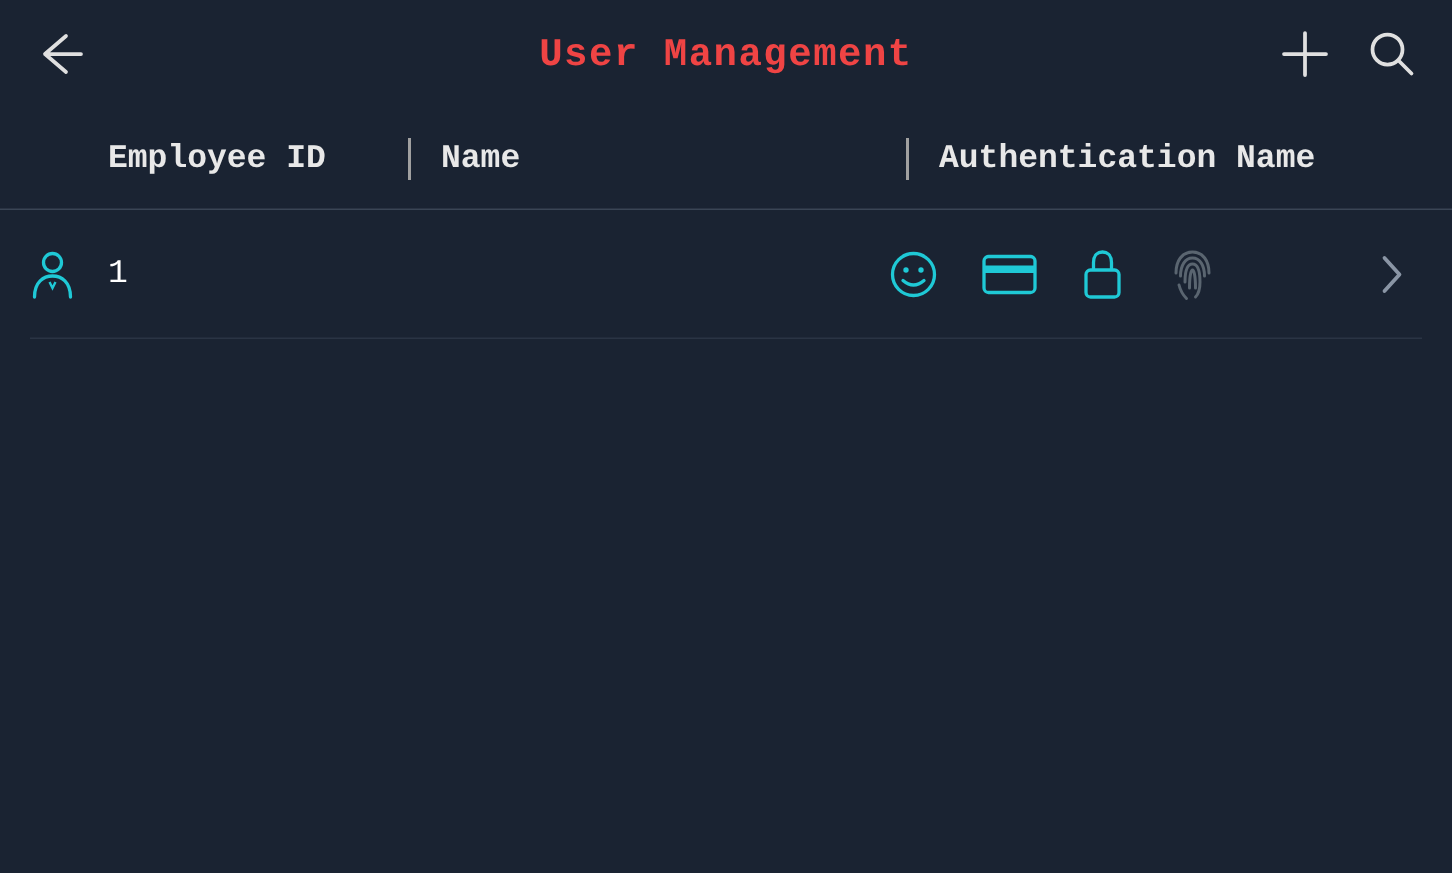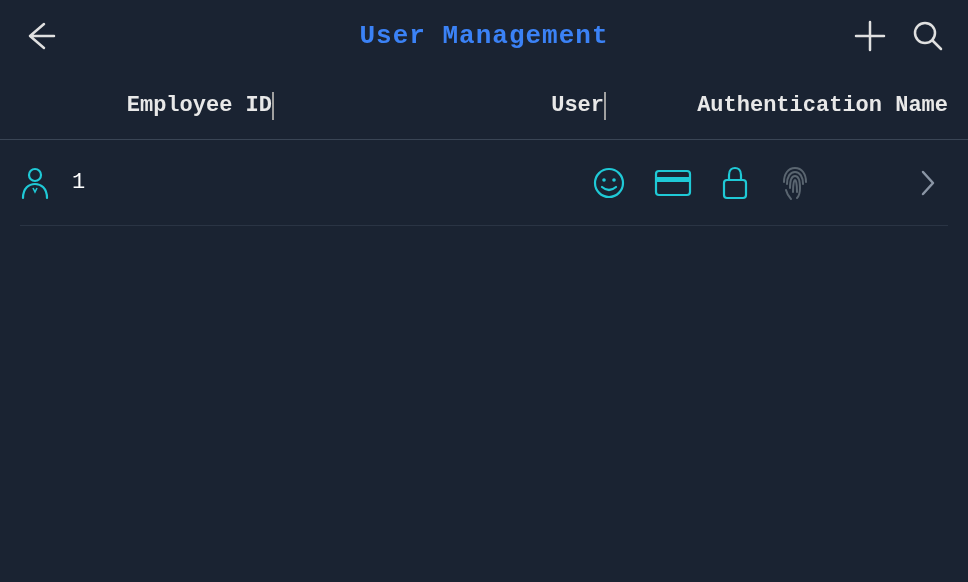--- a/index.html
+++ b/index.html
@@ -22,21 +22,21 @@
       display: flex;
       align-items: center;
       justify-content: center;
       cursor: pointer;
     }
     .title {
       position: absolute;
       left: 50%;
       transform: translateX(-50%);
       font-size: 26px;
-      color: #3b82f6;
+      color: #ef4444;
       font-weight: bold;
       letter-spacing: 1px;
     }
     .header-actions {
       margin-left: auto;
       display: flex;
       gap: 18px;
       align-items: center;
     }
     .icon-btn {
@@ -49,21 +49,20 @@
     }
     .column-headers {
       display: flex;
       align-items: center;
       height: 68px;
       padding: 0 20px 0 72px;
       border-bottom: 1px solid #3a4555;
       font-size: 22px;
       color: #e8e8e8;
       font-weight: bold;
-      text-align: right;
     }
     .col-empid { width: 200px; }
     .col-name { width: 310px; }
     .col-auth { flex: 1; }
     .col-divider {
       width: 2px;
       height: 28px;
       background: #a0a0a0;
       margin: 0 20px 0 0;
     }
@@ -125,21 +124,21 @@
         <circle cx="14" cy="14" r="10" stroke="#e0e0e0" stroke-width="2.5" fill="none"></circle>
         <path d="M22 22 L30 30" stroke="#e0e0e0" stroke-width="2.5" stroke-linecap="round"></path>
       </svg>
     </div>
   </div>
 </div>
 
 <div class="column-headers">
   <div class="col-empid">Employee ID</div>
   <div class="col-divider"></div>
-  <div class="col-name">User</div>
+  <div class="col-name">Name</div>
   <div class="col-divider"></div>
   <div class="col-auth">Authentication Name</div>
 </div>
 
 <div class="list">
   <div class="user-row">
     <div class="user-icon-wrap">
       <svg width="30" height="34" viewBox="0 0 30 34">
         <circle cx="15" cy="9" r="6" stroke="#1fc9d6" stroke-width="2.2" fill="none"></circle>
         <path d="M3 32 C3 22 9 18 15 18 C21 18 27 22 27 32" stroke="#1fc9d6" stroke-width="2.2" fill="none" stroke-linecap="round"></path>

